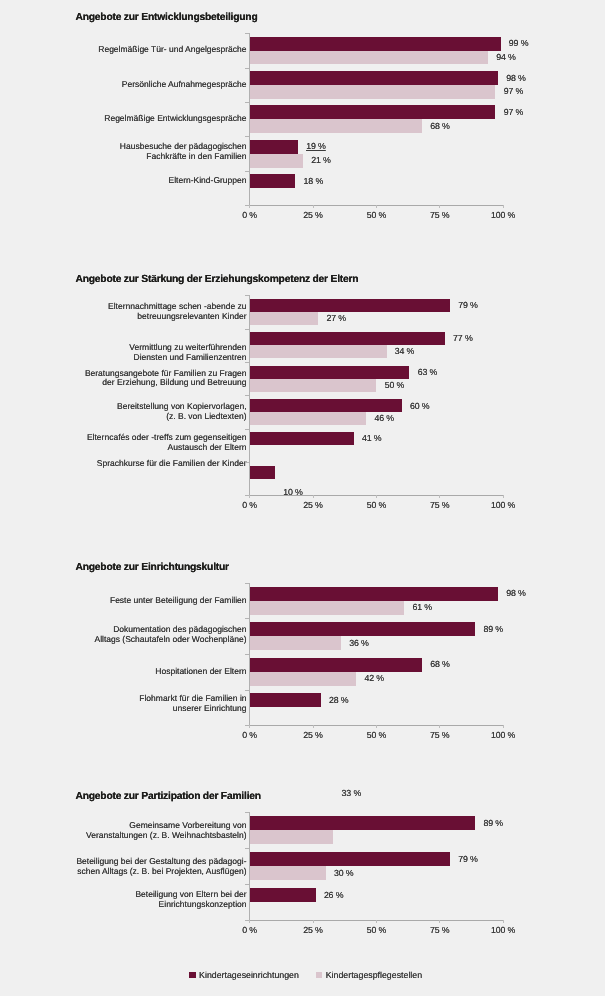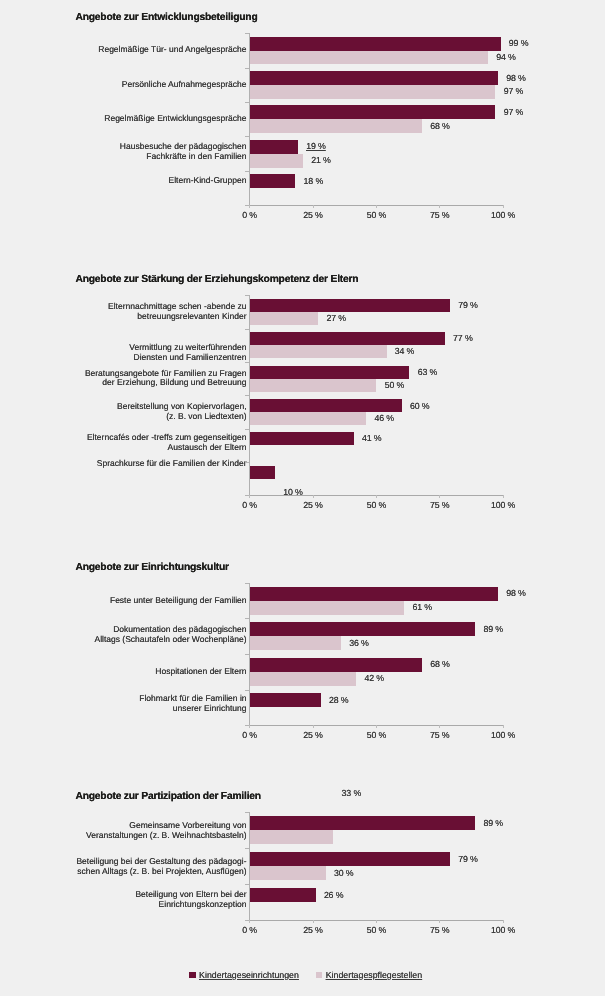--- a/index.html
+++ b/index.html
@@ -239,21 +239,21 @@
       <div class="vlabel" style="left: 458.186px; top: 853.925px;">79 %</div>
       <div class="bar" style="left: 249.7px; top: 866.4px; width: 76.02px; height: 13.95px; background: rgb(218, 197, 205);"></div>
       <div class="vlabel" style="left: 334.02px; top: 867.875px;">30 %</div>
       <div class="cat-label" style="right: 358.5px; top: 890.475px;">
         <div>Beteiligung von Eltern bei der</div>
         <div>Einrichtungskonzeption</div>
       </div>
       <div class="bar" style="left: 249.7px; top: 888.45px; width: 65.884px; height: 13.95px; background: rgb(105, 15, 52);"></div>
       <div class="vlabel" style="left: 323.884px; top: 889.925px;">26 %</div>
     </div>
-    <div class="legend" style="left: 189.4px; top: 969.6px; text-decoration: underline;">
+    <div class="legend" style="left: 189.4px; top: 969.6px;">
       <div class="legend-item" style="margin-right: 17.2px;">
         <span class="swatch" style="background: rgb(105, 15, 52);"></span>
         <span class="legend-label">Kindertageseinrichtungen</span>
       </div>
       <div class="legend-item" style="margin-right: 17.2px;">
         <span class="swatch" style="background: rgb(218, 197, 205);"></span>
         <span class="legend-label">Kindertagespflegestellen</span>
       </div>
     </div>
   </div>

